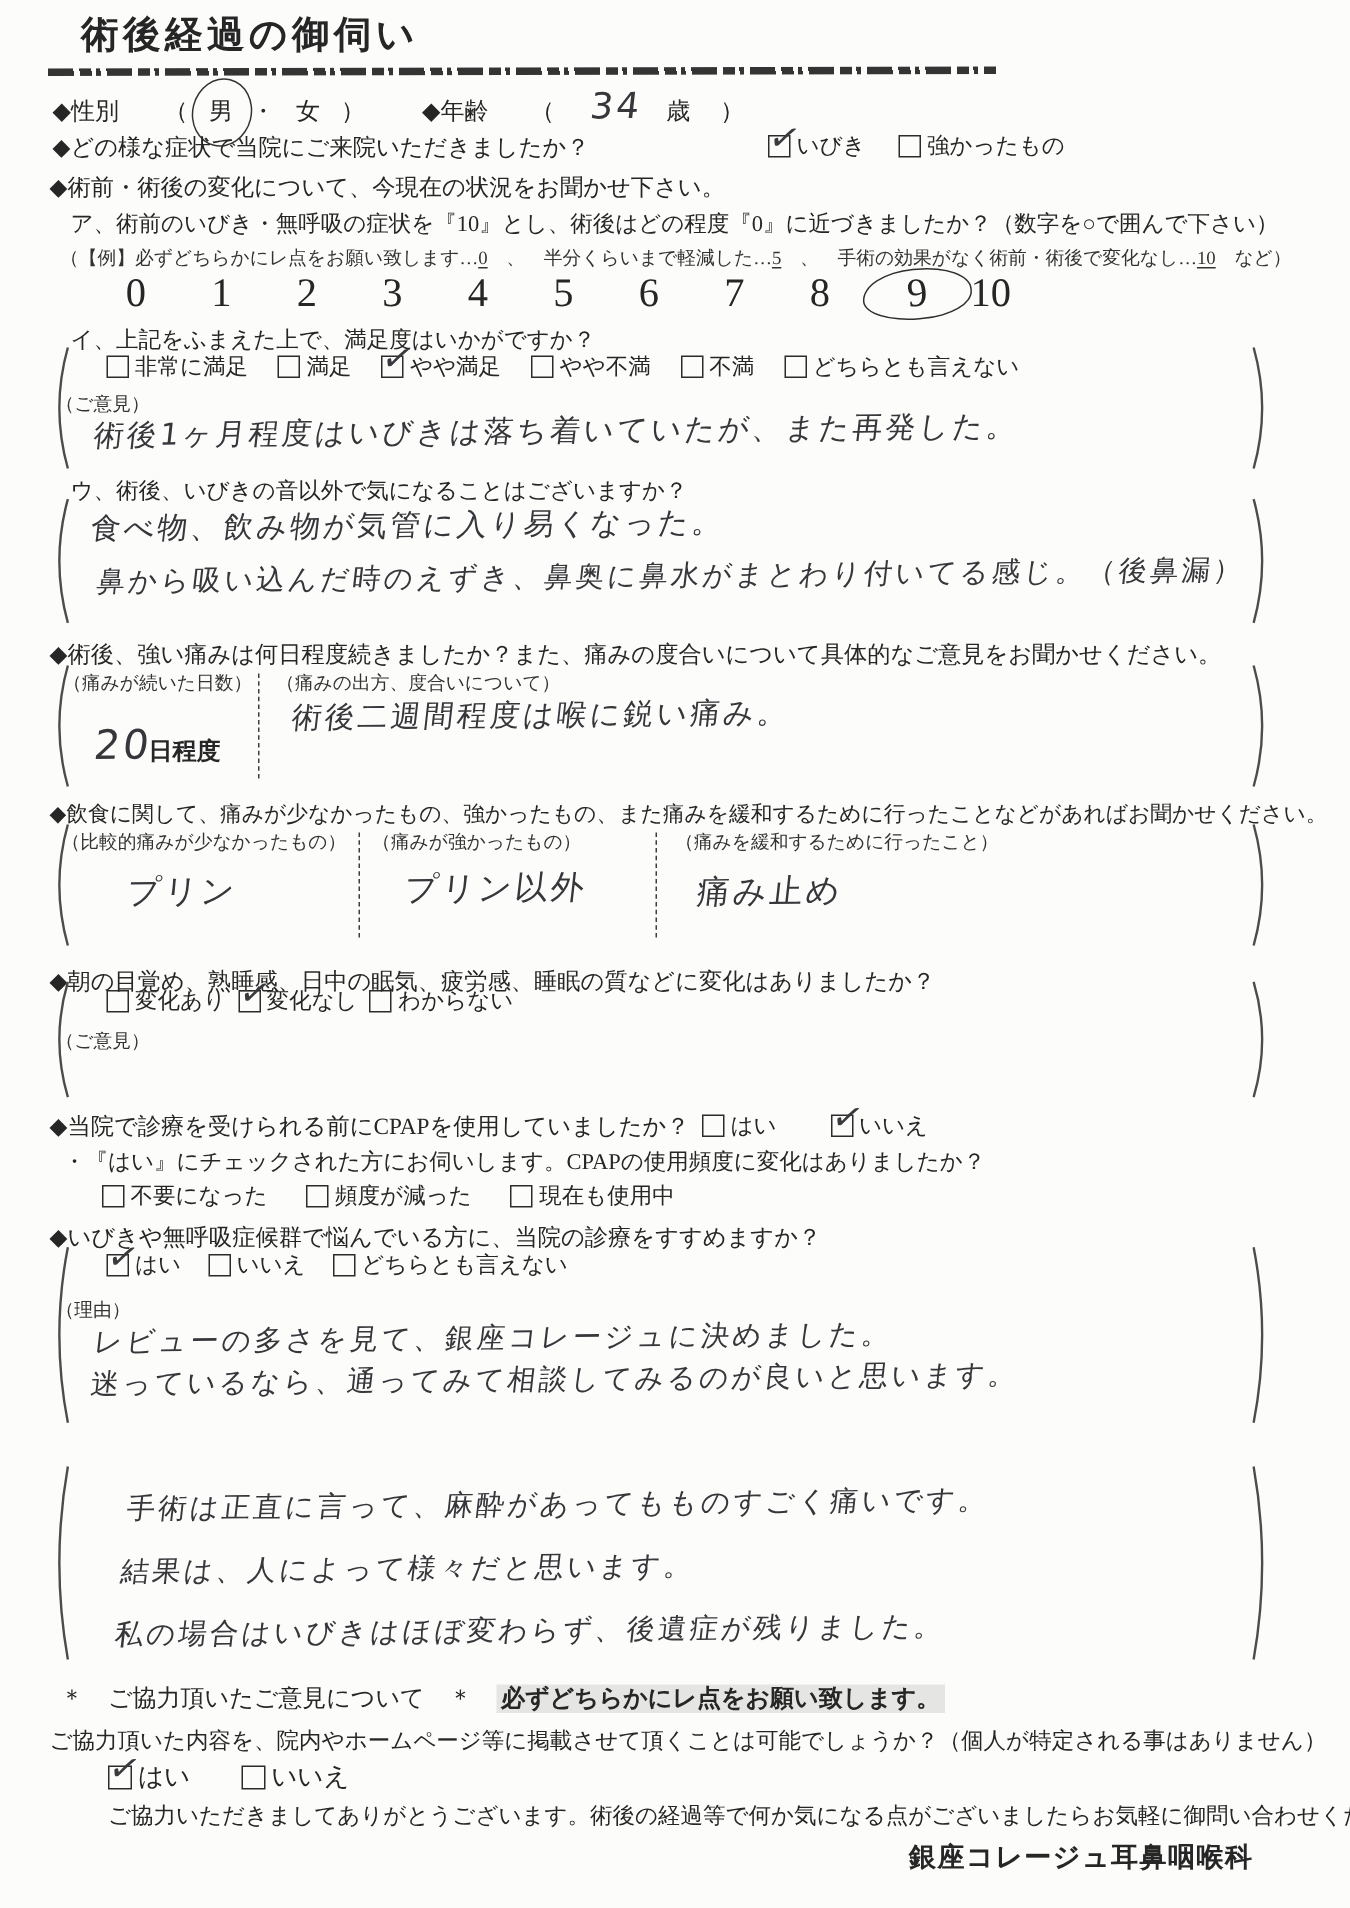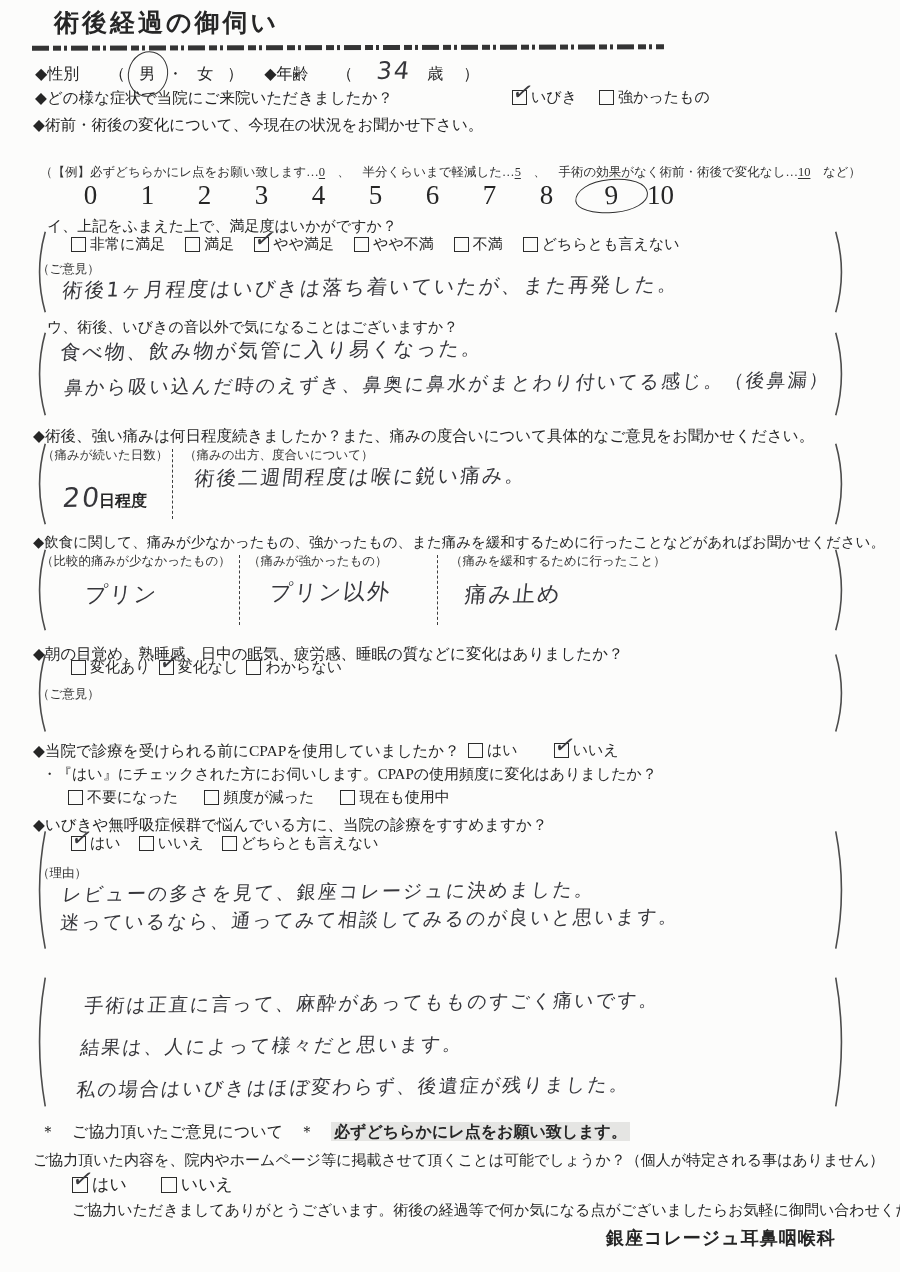--- a/index.html
+++ b/index.html
@@ -65,21 +65,21 @@
   <div class="abs" style="left:35px;top:57px;font-size:16px;">
     <span>◆性別</span>
     <span style="margin-left:26px;">（</span>
     <span style="position:relative;margin:0 8px 0 10px;">
       <span>男</span>
       <span class="ellipse" style="width:38px;height:44px;left:-11px;top:-14px;transform:rotate(14deg);"></span>
     </span>
     <span>・</span>
     <span style="margin:0 10px;">女</span>
     <span>）</span>
-    <span style="margin-left:17px;">◆年齢</span>
+    <span style="margin-left:34px;">◆年齢</span>
     <span style="margin-left:24px;">（</span>
     <span class="hw" style="display:inline-block;font-size:24px;margin:0 14px 0 18px;">34</span>
     <span>歳</span>
     <span style="margin-left:16px;">）</span>
   </div>
 
   <div class="abs q" style="left:35px;top:88px;">◆どの様な症状で当院にご来院いただきましたか？</div>
   <div class="abs optrow" style="left:512px;top:88px;gap:22px;">
     <span class="cb">
       <span class="box">
@@ -87,20 +87,21 @@
         </span>
       <span>いびき</span>
     </span>
     <span class="cb">
       <span class="box"></span>
       <span>強かったもの</span>
     </span>
   </div>
 
   <div class="abs q" style="left:33px;top:115px;">◆術前・術後の変化について、今現在の状況をお聞かせ下さい。</div>
+  <div class="abs q-small" style="left:47px;top:140px;">ア、術前のいびき・無呼吸の症状を『10』とし、術後はどの程度『0』に近づきましたか？（数字を○で囲んで下さい）</div>
   <div class="abs sub" style="left:40px;top:164px;">
     <span>（【例】必ずどちらかにレ点をお願い致します…</span><span class="u">0</span><span>　、　半分くらいまで軽減した…</span><span class="u">5</span><span>　、　手術の効果がなく術前・術後で変化なし…</span><span class="u">10</span><span>　など）</span>
   </div>
   <div class="abs scale" style="left:62px;top:180px;">
     <span>0</span>
     <span>1</span>
     <span>2</span>
     <span>3</span>
     <span>4</span>
     <span>5</span>

